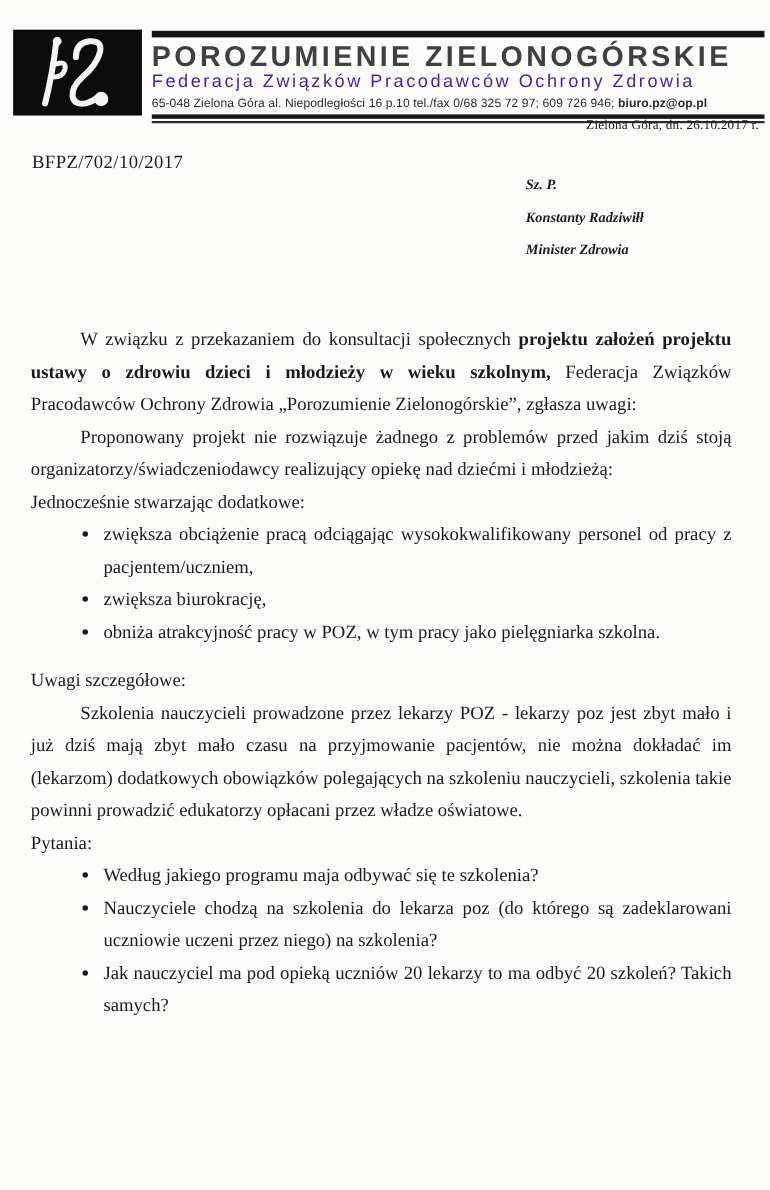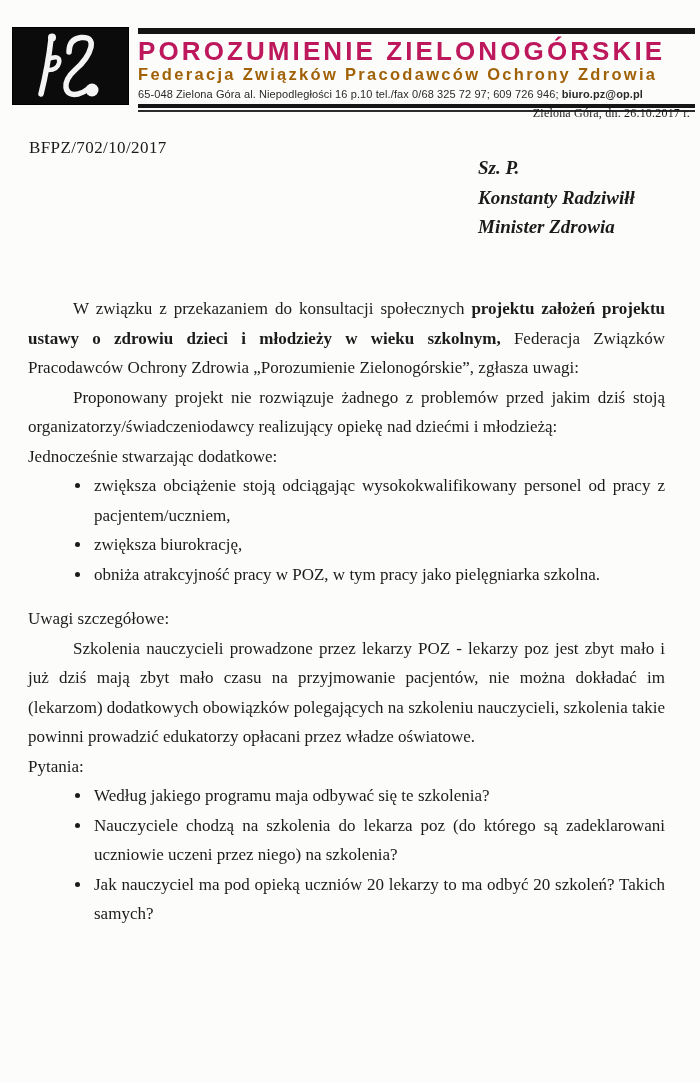--- a/index.html
+++ b/index.html
@@ -16,45 +16,45 @@
     background:#0b0b0b; box-shadow:0 0 0 1px #000;
   }
   .logo-box svg{ display:block; width:100%; height:100%; }
   .masthead{
     position:absolute; left:138px; top:28px; width:557px;
     font-family:"Liberation Sans", sans-serif;
   }
   .bar-top{ height:6px; background:#141414; }
   .org-name{
     margin-top:3px; font-weight:700; font-size:26px; line-height:28px;
-    letter-spacing:3.1px; white-space:nowrap; color:#be185d;
+    letter-spacing:3.1px; white-space:nowrap; color:#404040;
   }
   .org-sub{
-    margin-top:0; font-weight:700; font-size:16.5px; line-height:19px;
-    letter-spacing:2.3px; white-space:nowrap; color:#a16207;
+    margin-top:0; font-weight:400; font-size:16.5px; line-height:19px;
+    letter-spacing:2.3px; white-space:nowrap; color:#4c1d95;
   }
   .org-addr{
     margin-top:4px; font-size:11px; line-height:13px; letter-spacing:0.1px;
     white-space:nowrap; color:#2a2a2a;
   }
   .org-addr .email{ font-weight:700; }
   .rule-thick{ height:4px; background:#161616; margin-top:3px; }
   .rule-thin{ height:2px; background:#2b2b2b; margin-top:2px; }
   
   .place-date{
     position:absolute; top:106px; right:10px;
     font-size:12px; letter-spacing:0.2px;
   }
   .reference{
     position:absolute; top:138px; left:29px;
     font-size:17px; letter-spacing:0.4px;
   }
   .recipient{
     position:absolute; top:153px; left:478px;
-    font-size:19px; line-height:29.5px;
+    font-size:13px; line-height:29.5px;
     font-weight:700; font-style:italic;
   }
   
   .letter-body{
     position:absolute; top:294px; left:28px; width:637px;
     font-size:17px; line-height:29.5px; text-align:justify;
   }
   .letter-body p.indent{ text-indent:45px; }
   .letter-body ul{
     list-style:disc outside; padding-left:64px; margin:0;
@@ -100,21 +100,21 @@
 <div class="letter-body">
 
   <p class="indent"><span>W związku z przekazaniem do konsultacji społecznych </span><span class="b">projektu założeń projektu ustawy o zdrowiu dzieci i młodzieży w wieku szkolnym,</span><span> Federacja Związków Pracodawców Ochrony Zdrowia „Porozumienie Zielonogórskie”, zgłasza uwagi:</span></p>
 
   <p class="indent">Proponowany projekt nie rozwiązuje żadnego z problemów przed jakim dziś stoją organizatorzy/świadczeniodawcy realizujący opiekę nad dziećmi i młodzieżą:</p>
 
 
   <p>Jednocześnie stwarzając dodatkowe:</p>
 
   <ul>
-    <li>zwiększa obciążenie stoją odciągając wysokokwalifikowany personel od pracy z pacjentem/uczniem,</li>
+    <li>zwiększa obciążenie pracą odciągając wysokokwalifikowany personel od pracy z pacjentem/uczniem,</li>
     <li>zwiększa biurokrację,</li>
     <li>obniża atrakcyjność pracy w POZ, w tym pracy jako pielęgniarka szkolna.</li>
   </ul>
 
   <p class="gap-above">Uwagi szczegółowe:</p>
 
   <p class="indent">Szkolenia nauczycieli prowadzone przez lekarzy POZ - lekarzy poz jest zbyt mało i już dziś mają zbyt mało czasu na przyjmowanie pacjentów, nie można dokładać im (lekarzom) dodatkowych obowiązków polegających na szkoleniu nauczycieli, szkolenia takie powinni prowadzić edukatorzy opłacani przez władze oświatowe.</p>
 
   <p>Pytania:</p>
 

